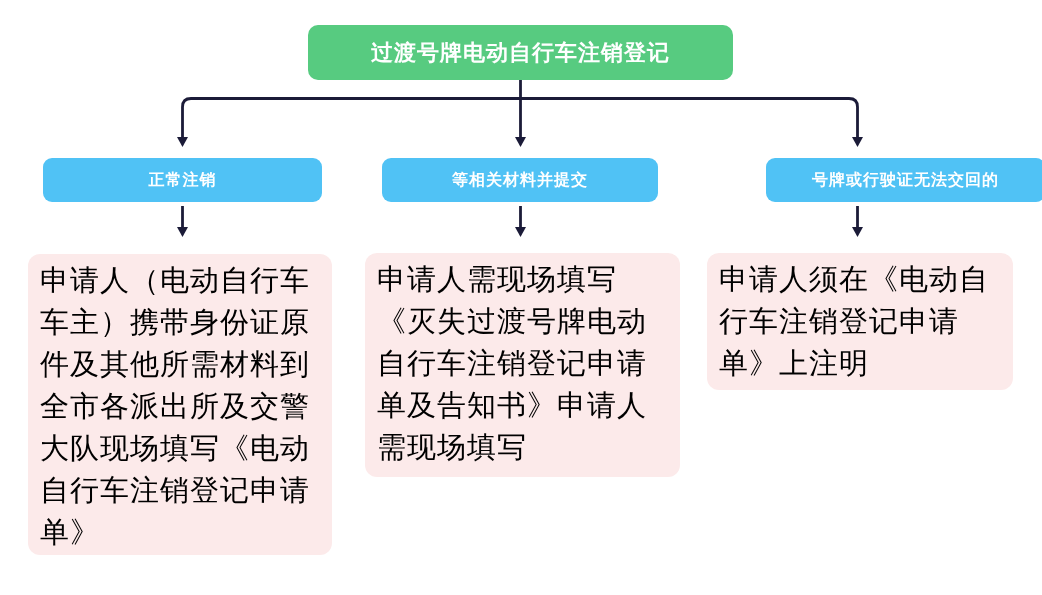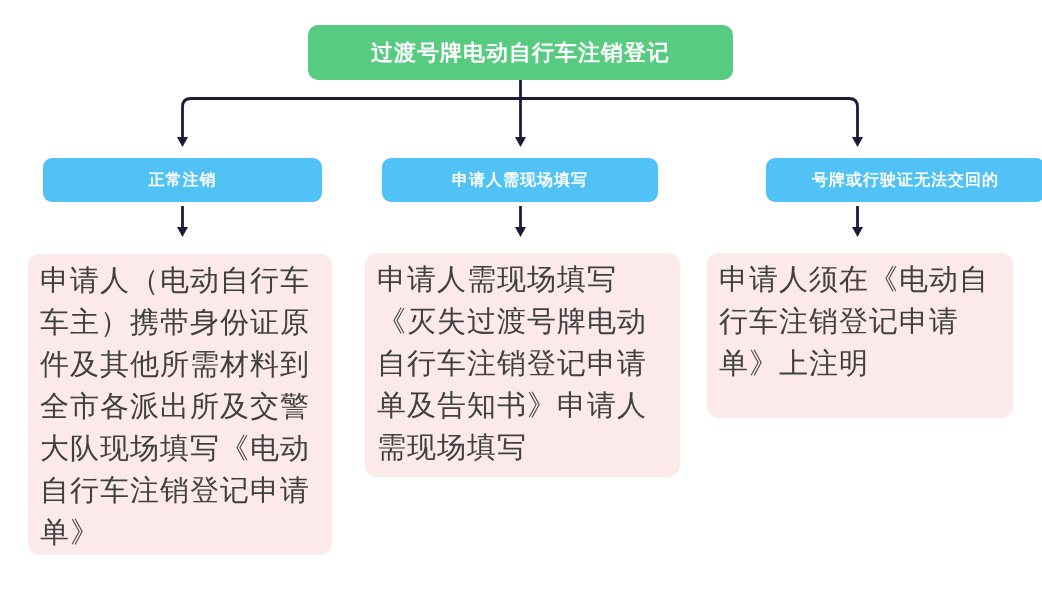--- a/index.html
+++ b/index.html
@@ -54,32 +54,32 @@
     letter-spacing: 1px;
   }
   .branch-1 { left: 43px;  width: 279px; }
   .branch-2 { left: 382px; width: 276px; }
   .branch-3 { left: 718px; width: 279px; margin-left: 48px; }
   .action-box {
     position: absolute;
     box-sizing: border-box;
     background: #fceaea;
     border-radius: 12px;
-    color: #404040;
+    color: #000000;
     font-size: 29px;
     line-height: 42px;
     letter-spacing: 1px;
     padding: 5px 12px;
     text-align: left;
     line-break: strict;
     overflow-wrap: break-word;
   }
   .action-1 { left: 28px;  top: 254px; width: 304px; height: 301px; }
   .action-2 { left: 365px; top: 253px; width: 315px; height: 224px; }
-  .action-3 { left: 707px; top: 253px; width: 306px; height: 165px; }
+  .action-3 { left: 707px; top: 253px; width: 306px; height: 137px; }
 </style>
 </head>
 <body>
 
 <div class="canvas">
 
   <svg class="connectors" viewBox="0 0 1042 595" xmlns="http://www.w3.org/2000/svg">
 
     <path d="M182.5,138 L182.5,107 Q182.5,98.5 191,98.5 L849,98.5 Q857.5,98.5 857.5,107 L857.5,138" fill="none" stroke="#1b1b38" stroke-width="2.8"></path>
 
@@ -98,21 +98,21 @@
   </svg>
 
   <div class="node branch-box branch-1">
     <span>正常注销</span>
   </div>
 
   <div class="node root-box">
     <span>过渡号牌电动自行车注销登记</span>
   </div>
   <div class="node branch-box branch-2">
-    <span>申请人需现场填写</span>
+    <span>等相关材料并提交</span>
   </div>
   <div class="node branch-box branch-3">
     <span>号牌或行驶证无法交回的</span>
   </div>
 
   <div class="action-box action-1">申请人（电动自行车车主）携带身份证原件及其他所需材料到全市各派出所及交警大队现场填写《电动自行车注销登记申请单》</div>
   <div class="action-box action-2">申请人需现场填写《灭失过渡号牌电动自行车注销登记申请单及告知书》申请人需现场填写</div>
   <div class="action-box action-3">申请人须在《电动自行车注销登记申请单》上注明</div>
 
 </div>

